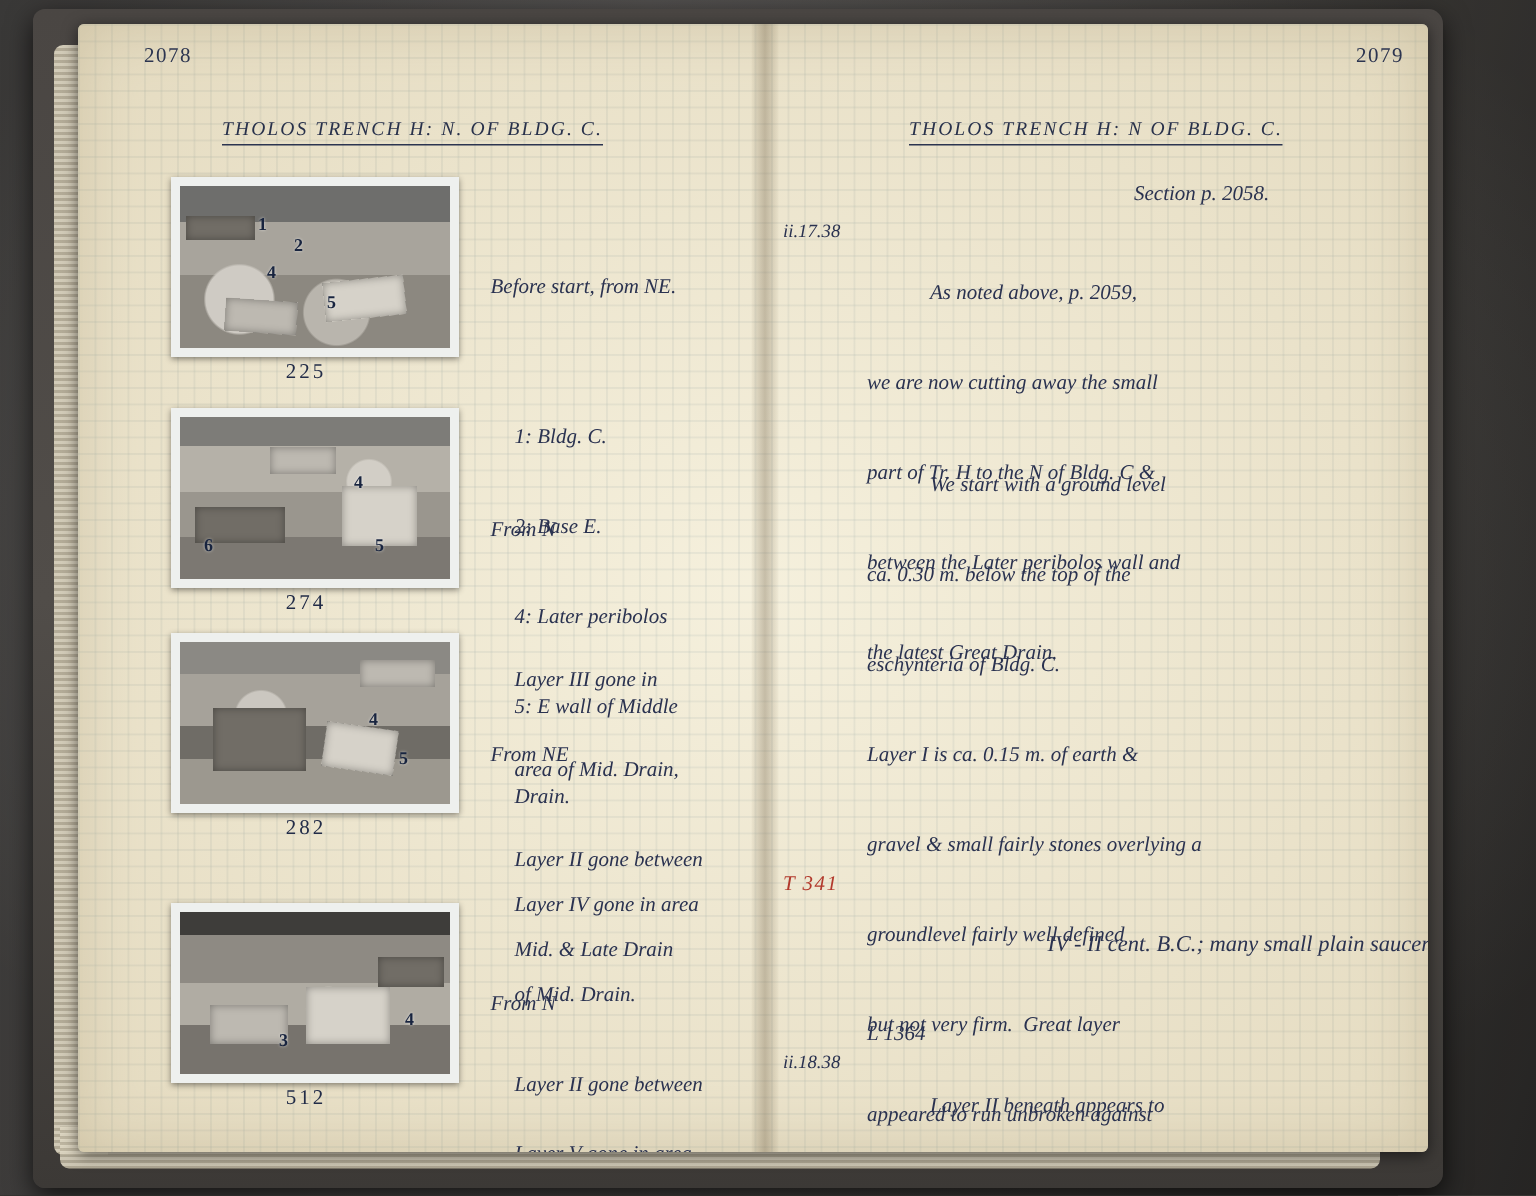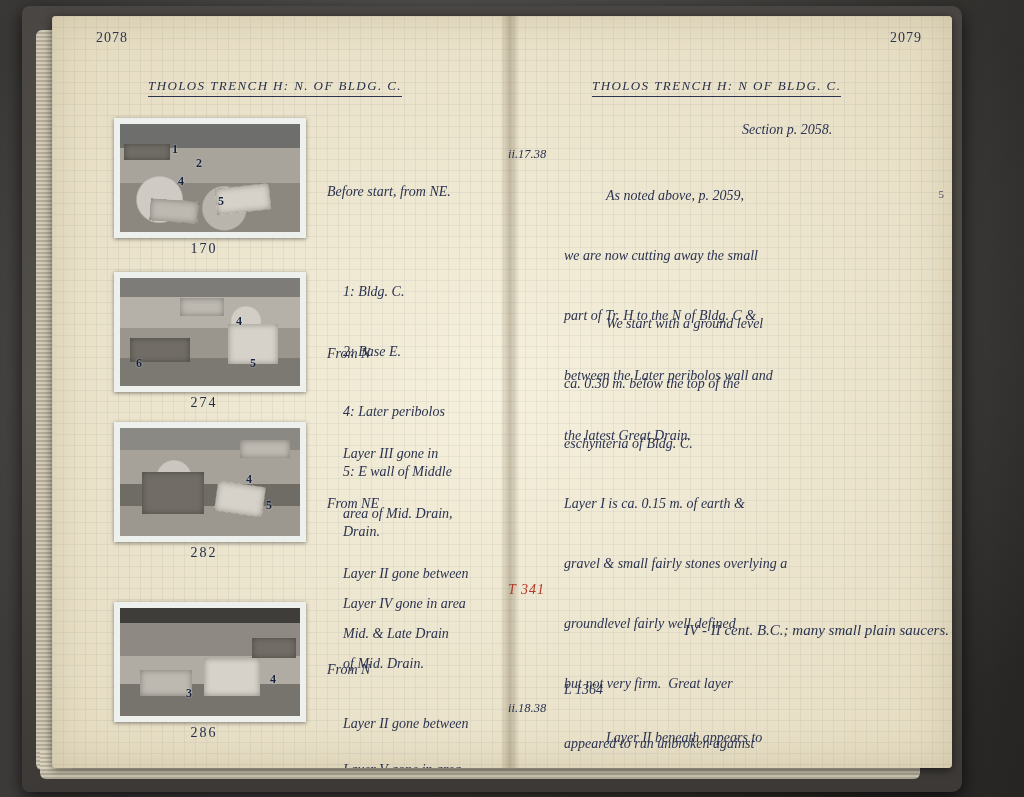--- a/index.html
+++ b/index.html
@@ -281,21 +281,21 @@
           <div class="scene scene-a">
             <div class="rock light" style="left:96px;top:62px;width:54px;height:26px;transform:rotate(-6deg);"></div>
             <div class="rock" style="left:30px;top:76px;width:48px;height:22px;transform:rotate(4deg);"></div>
             <div class="rock dark" style="left:4px;top:20px;width:46px;height:16px;"></div>
           </div>
           <div class="num" style="left:52px;top:18px;">1</div>
           <div class="num" style="left:76px;top:32px;">2</div>
           <div class="num" style="left:58px;top:50px;">4</div>
           <div class="num" style="left:98px;top:70px;">5</div>
         </div>
-        <div class="photo-caption">170</div>
+        <div class="photo-caption">225</div>
       </div>
 
       <div class="note-block hand" style="top:126px;">
         <div class="note-title">Before start, from NE.</div>
         <div class="note-lines">
           <div>1:  Bldg. C.</div>
           <div>2:  Base E.</div>
           <div>4:  Later peribolos</div>
           <div>5:  E wall of Middle</div>
           <div>        Drain.</div>
@@ -352,36 +352,36 @@
       <div class="photo-block" style="top:586px;">
         <div class="photo">
           <div class="scene scene-d">
             <div class="rock light" style="left:84px;top:50px;width:56px;height:38px;"></div>
             <div class="rock" style="left:20px;top:62px;width:52px;height:26px;"></div>
             <div class="rock dark" style="left:132px;top:30px;width:44px;height:20px;"></div>
           </div>
           <div class="num" style="left:66px;top:78px;">3</div>
           <div class="num" style="left:150px;top:64px;">4</div>
         </div>
-        <div class="photo-caption">286</div>
+        <div class="photo-caption">512</div>
       </div>
 
       <div class="note-block hand" style="top:604px;">
         <div class="note-title">From N</div>
         <div class="note-lines">
           <div>Layer V gone in area</div>
           
           
           
         </div>
       </div>
 
     </div>
 
-    <div class="leaf right" style="left:450px;width:450px;">
+    <div class="leaf right" style="left:464px;width:450px;">
 
       <div class="folio rt" style="right:30px;">2079</div>
 
       <div class="heading" style="left:90px;top:62px;">THOLOS TRENCH  H: N OF BLDG. C.</div>
 
       <div class="hand" style="position:absolute;left:240px;top:104px;">Section p. 2058.</div>
 
       <div class="hand" style="position:absolute;left:6px;top:128px;font-size:12.5px;">ii.17.38</div>
 
       <div class="hand" style="position:absolute;left:62px;top:130px;width:380px;">

